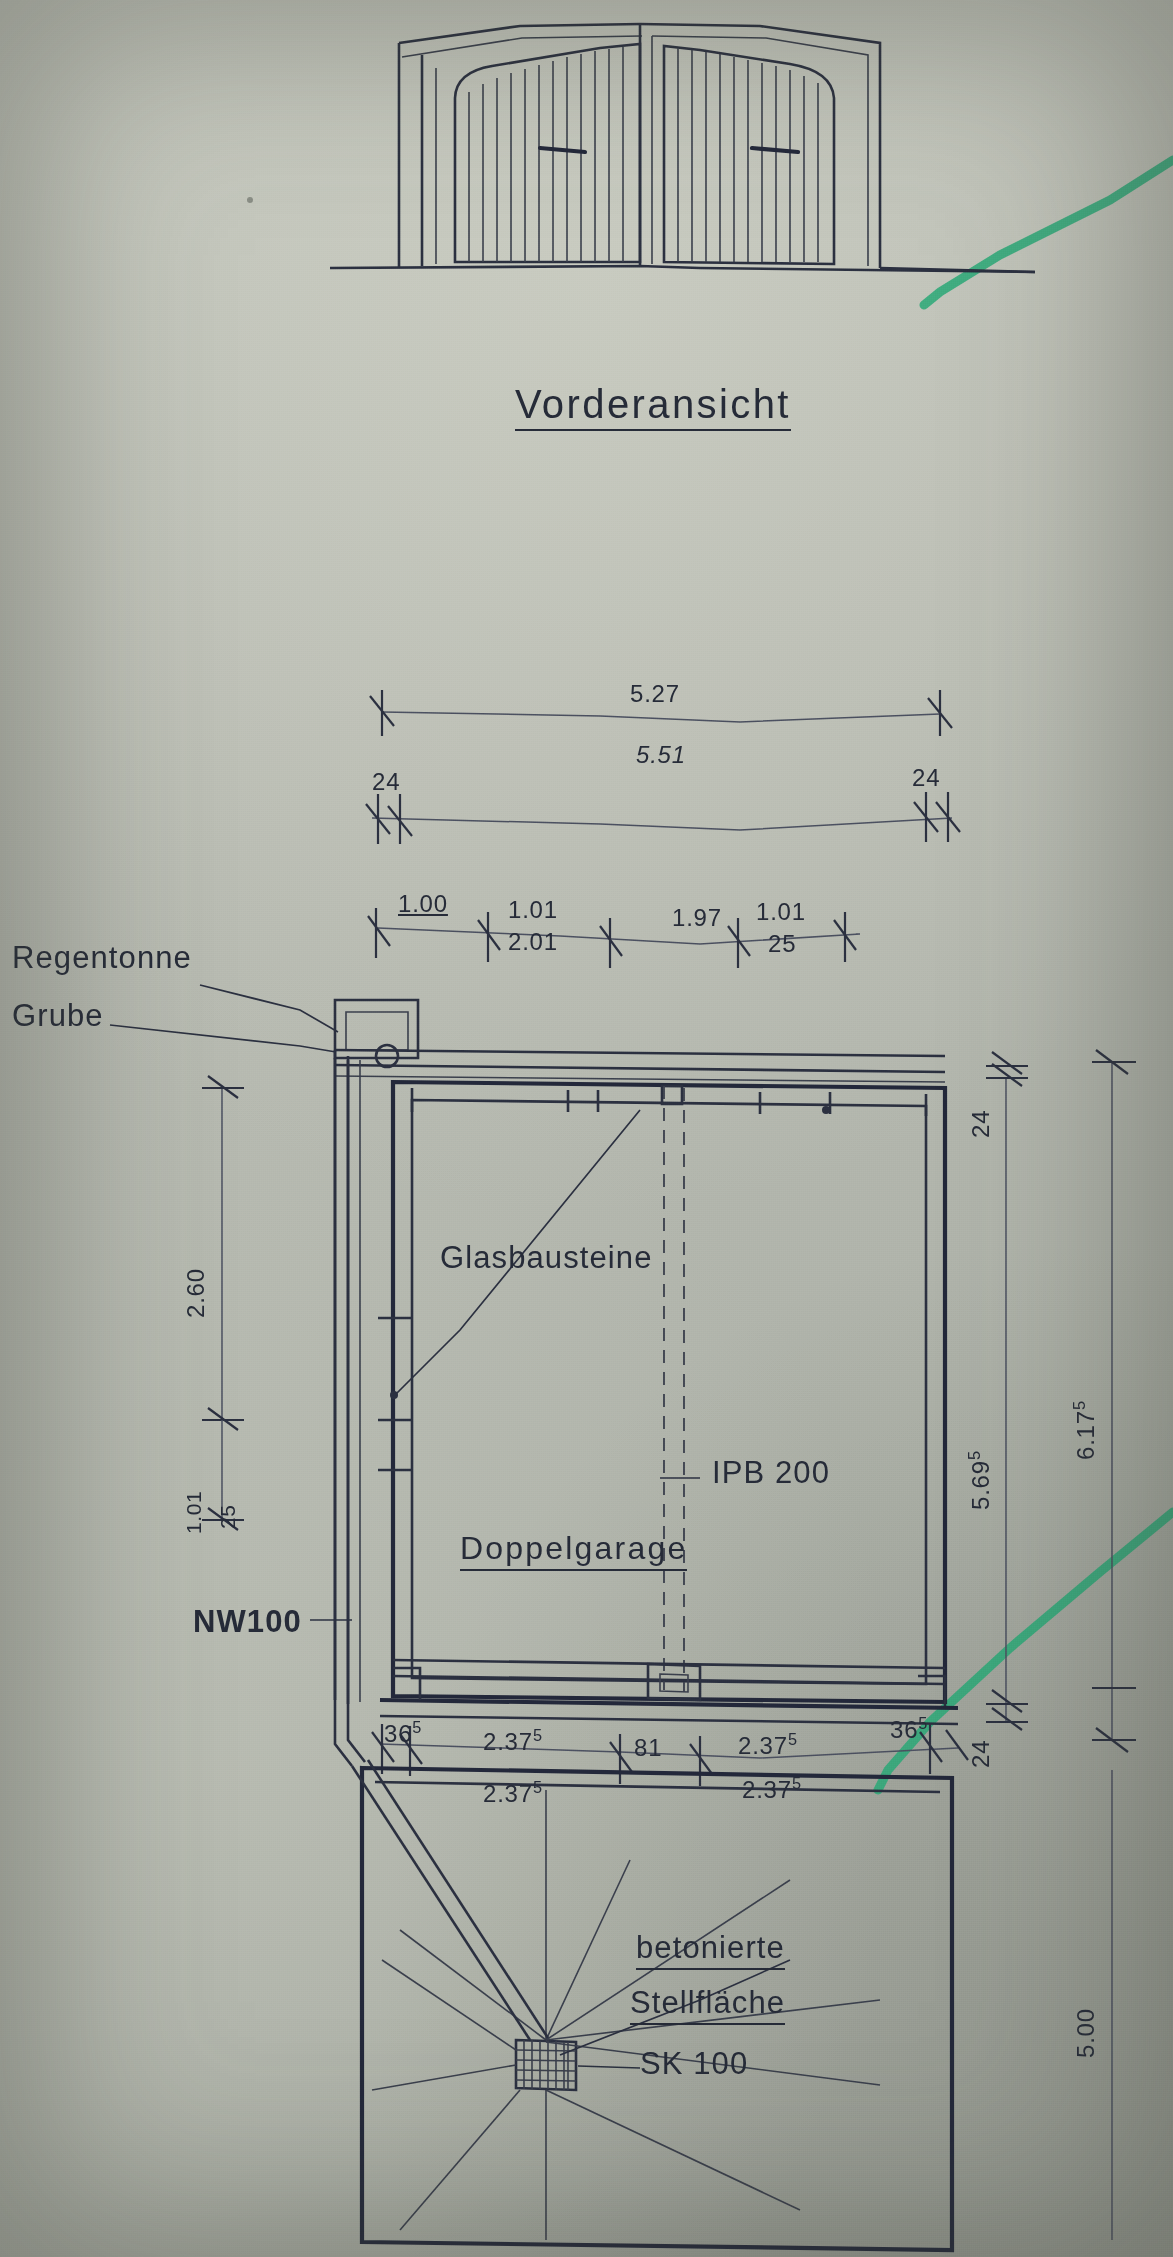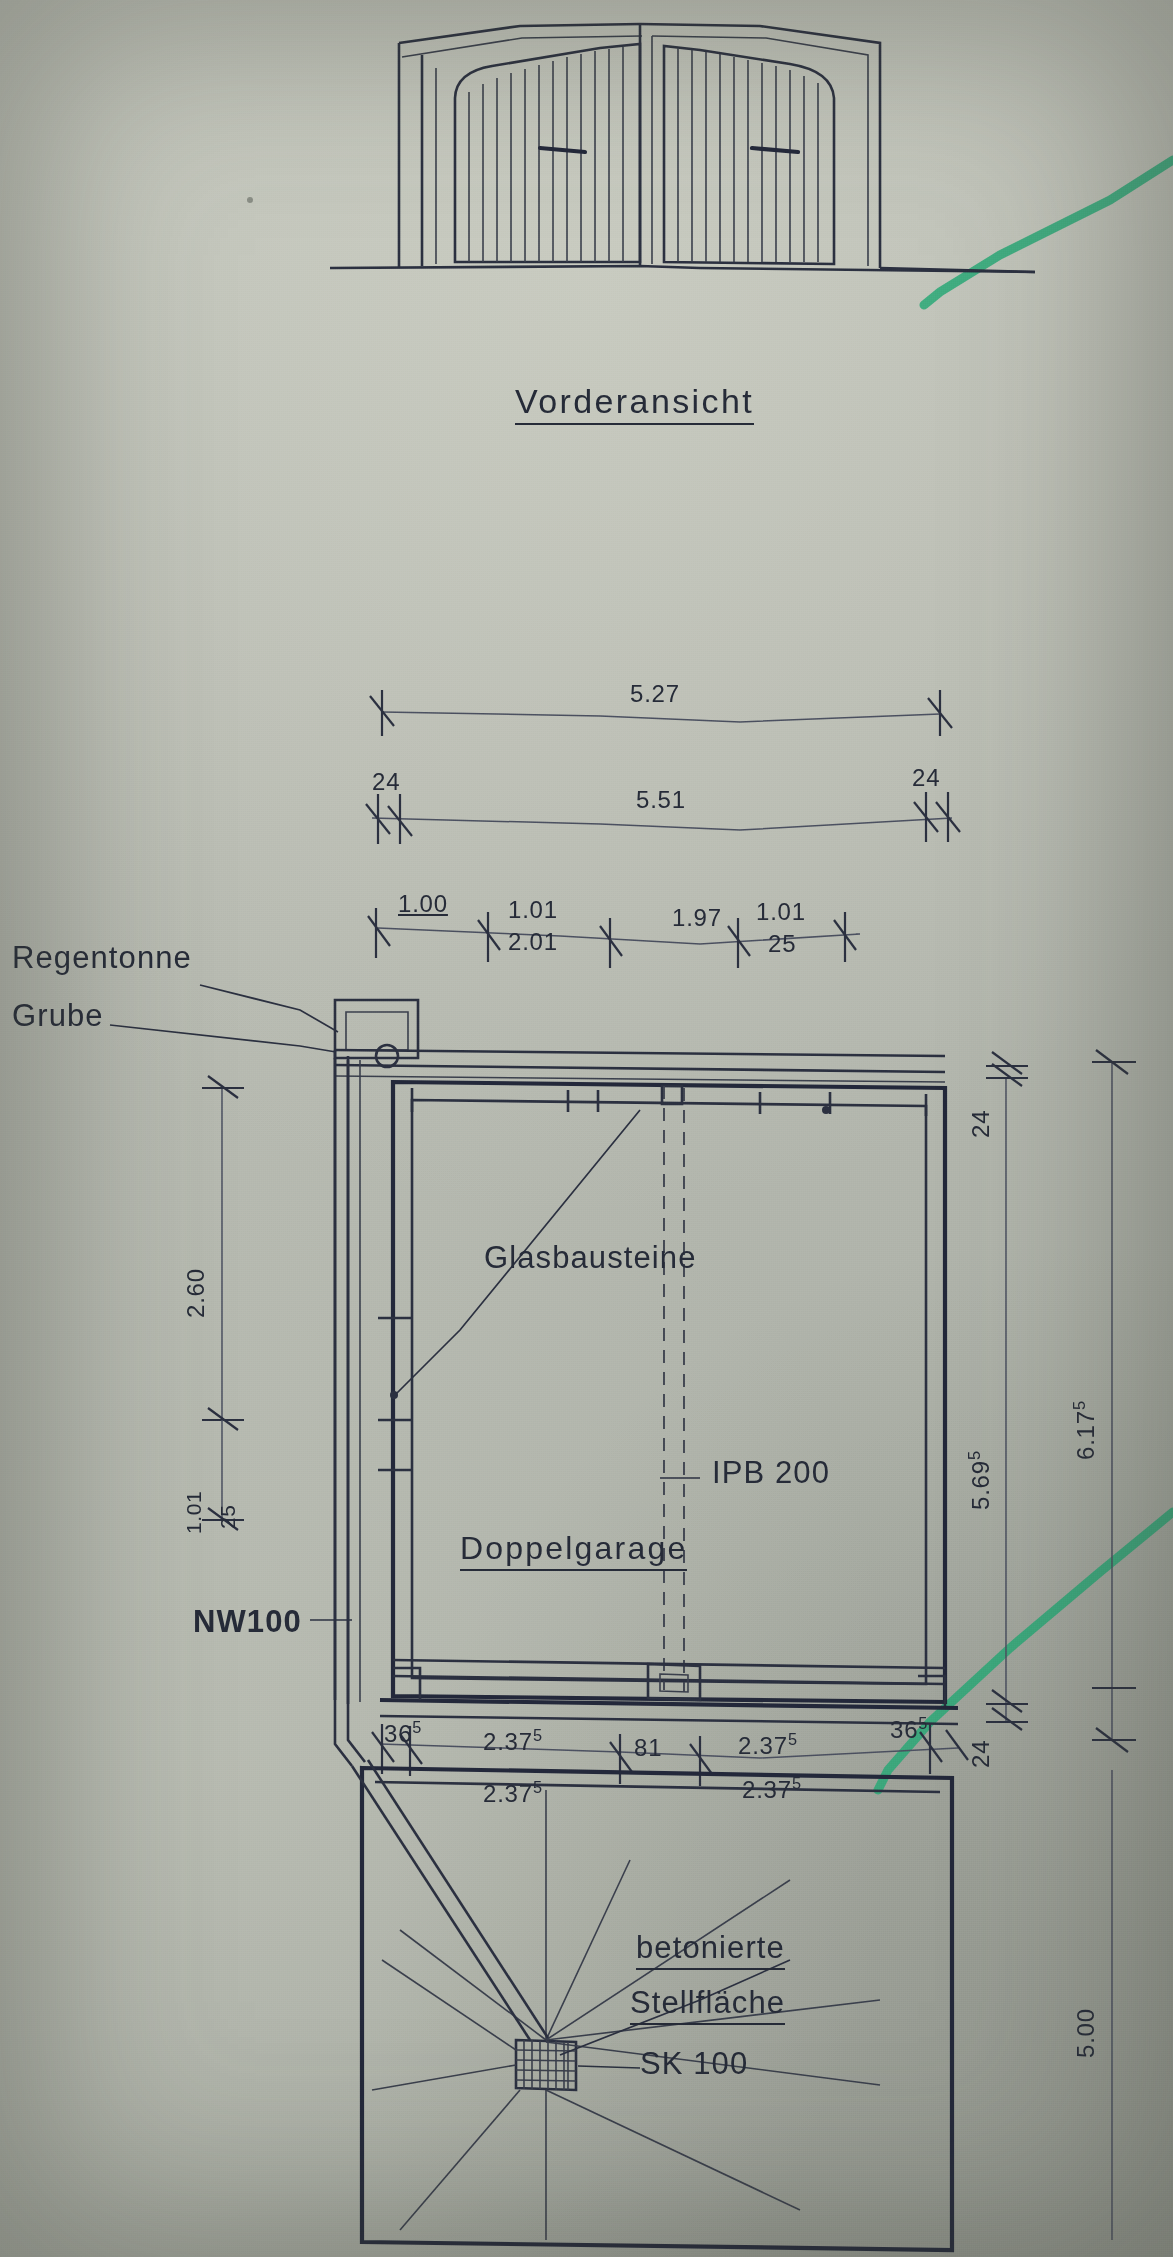--- a/index.html
+++ b/index.html
@@ -44,21 +44,21 @@
   .green{stroke:#2aa877;fill:none;stroke-width:9;stroke-linecap:round;opacity:.85;}
   .leader{stroke:#2b3040;fill:none;stroke-width:1.7;}
 
   .lbl{
     position:absolute;
     font-family:"Liberation Sans",sans-serif;
     color:#262b38;
     white-space:nowrap;
     letter-spacing:.6px;
   }
-  .t-title{font-size:34px;letter-spacing:2.4px;}
+  .t-title{font-size:40px;letter-spacing:2.4px;}
   .t-big{font-size:32px;letter-spacing:2.2px;}
   .t-note{font-size:31px;letter-spacing:1.1px;}
   .t-dim{font-size:24px;letter-spacing:.8px;}
   .t-dim-s{font-size:21px;letter-spacing:.6px;}
 
   .u{border-bottom:2px solid #262b38;padding-bottom:2px;}
   .rot90{transform:rotate(-90deg);transform-origin:left bottom;}
   .sup{font-size:.68em;vertical-align:super;}
 </style>
 </head>
@@ -316,42 +316,42 @@
 
       <path class="leader" d="M560 2055 L700 2000 L790 1960"></path>
     </g>
   </svg>
 
   <div class="lbl t-title u" style="left:515px;top:382px;">Vorderansicht</div>
 
   <div class="lbl t-dim" style="left:630px;top:680px;">5.27</div>
 
   <div class="lbl t-dim" style="left:372px;top:768px;">24</div>
-  <div class="lbl t-dim" style="left:636px;top:786px;">5.51</div>
+  <div class="lbl t-dim" style="left:636px;top:741px;font-style:italic;">5.51</div>
   <div class="lbl t-dim" style="left:912px;top:764px;">24</div>
 
   <div class="lbl t-dim" style="left:398px;top:890px;text-decoration:underline;">1.00</div>
 
   <div class="lbl t-dim" style="left:508px;top:896px;">1.01</div>
   <div class="lbl t-dim" style="left:508px;top:928px;">2.01</div>
 
   <div class="lbl t-dim" style="left:672px;top:904px;">1.97</div>
 
   <div class="lbl t-dim" style="left:756px;top:898px;">1.01</div>
   <div class="lbl t-dim" style="left:768px;top:930px;">25</div>
 
   <div class="lbl t-note" style="left:12px;top:940px;">Regentonne</div>
   <div class="lbl t-note" style="left:12px;top:998px;">Grube</div>
 
   <div class="lbl t-dim rot90" style="left:210px;top:1290px;">2.60</div>
 
   <div class="lbl t-dim-s rot90" style="left:206px;top:1510px;">1.01</div>
   <div class="lbl t-dim-s rot90" style="left:240px;top:1505px;">25</div>
 
-  <div class="lbl t-note" style="left:440px;top:1240px;margin-left:44px;">Glasbausteine</div>
+  <div class="lbl t-note" style="left:440px;top:1240px;">Glasbausteine</div>
 
   <div class="lbl t-note" style="left:712px;top:1455px;">IPB 200</div>
 
   <div class="lbl t-big u" style="left:460px;top:1530px;">Doppelgarage</div>
 
   <div class="lbl t-note" style="left:193px;top:1604px;font-weight:bold;">NW100</div>
 
   <div class="lbl t-dim rot90" style="left:995px;top:1110px;">24</div>
 
   <div class="lbl t-dim rot90" style="left:995px;top:1480px;">

